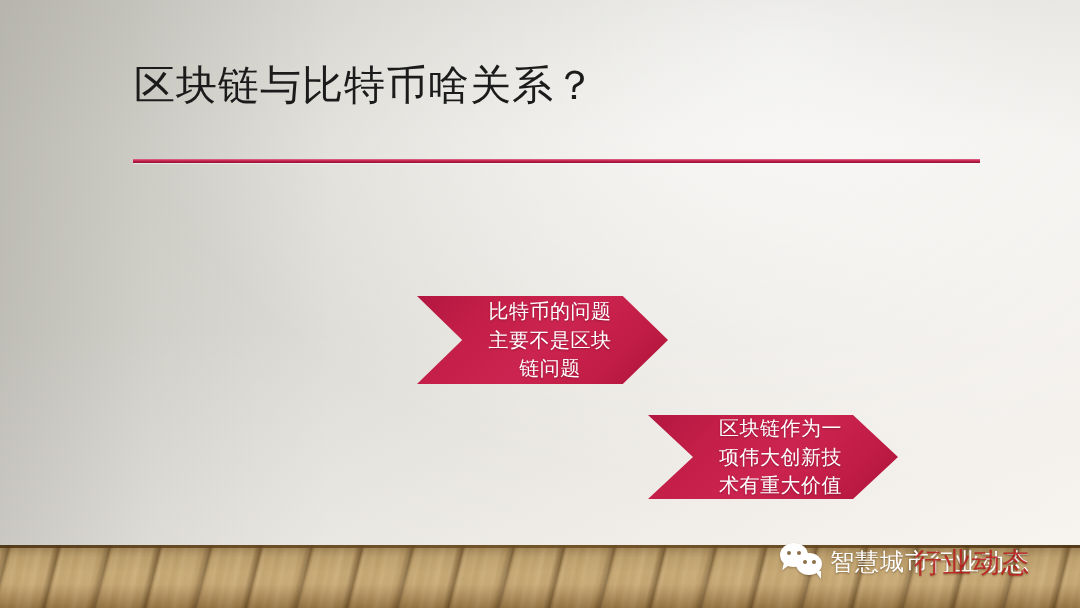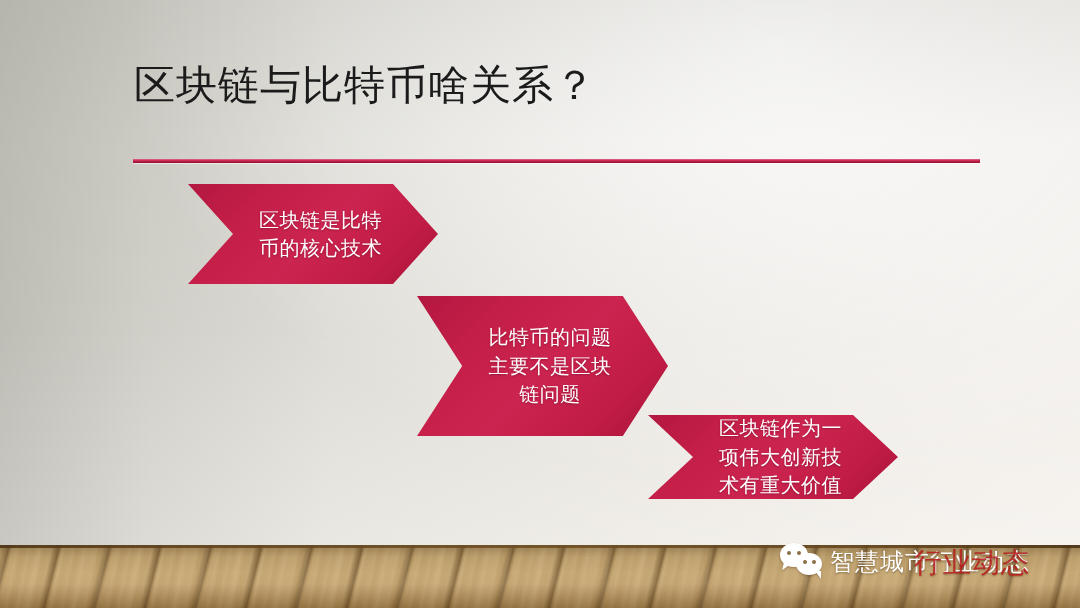--- a/index.html
+++ b/index.html
@@ -142,21 +142,21 @@
     font-size: 20px;
     line-height: 1.42;
     letter-spacing: 0.5px;
     text-shadow: 0 1px 2px rgba(90,10,30,0.45);
     white-space: pre-line;
     padding-left: 10%;
     padding-right: 4%;
   }
 
   #arrow-1 { left: 188px; top: 184px;  width: 250px; height: 100px; }
-  #arrow-2 { left: 417px; top: 296px;  width: 251px; height: 140px; justify-content: center; }
+  #arrow-2 { left: 417px; top: 296px;  width: 251px; height: 88px; justify-content: center; }
   #arrow-3 { left: 648px; top: 415px;  width: 250px; height: 84px; }
 
   
   .watermark {
     position: absolute;
     left: 780px;
     top: 538px;
     display: flex;
     align-items: center;
     gap: 6px;
@@ -241,24 +241,20 @@
     <div class="floor-planks"></div>
     <div class="floor-grain"></div>
     <div class="floor-top-edge"></div>
     <div class="floor-shade"></div>
   </div>
 
   <div class="title">区块链与比特币啥关系？</div>
 
   <div class="rule"></div>
 
-  <div class="arrow" id="arrow-1">
-    <span class="arrow-label">区块链是比特
-币的核心技术</span>
-  </div>
 
   <div class="arrow" id="arrow-2">
     <span class="arrow-label">比特币的问题
 主要不是区块
 链问题</span>
   </div>
 
   <div class="arrow" id="arrow-3">
     <span class="arrow-label">区块链作为一
 项伟大创新技

